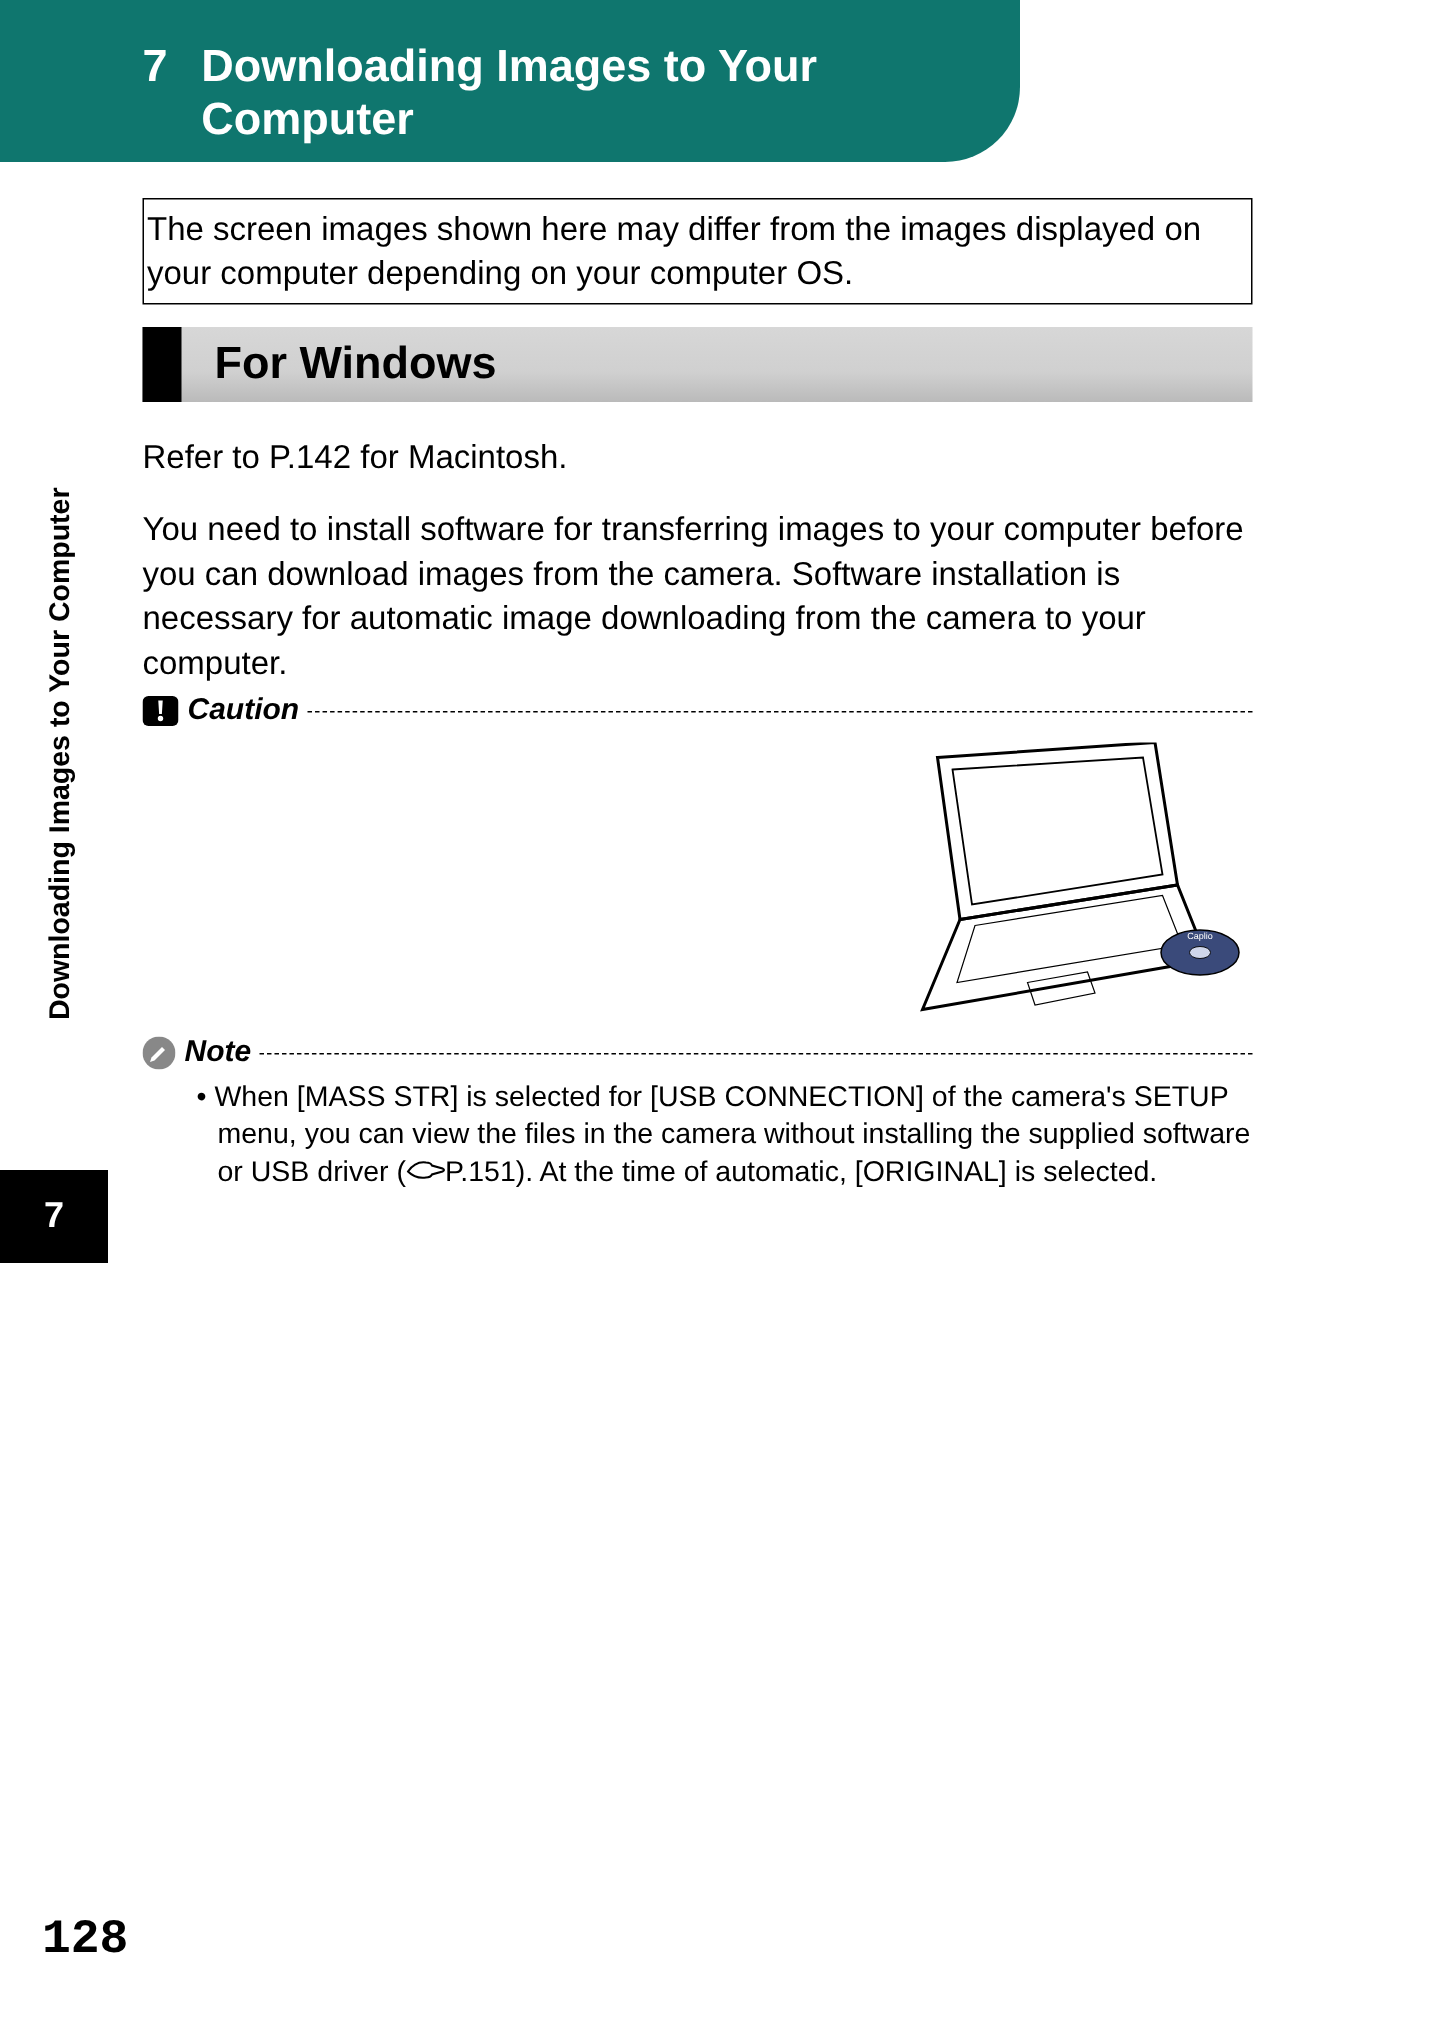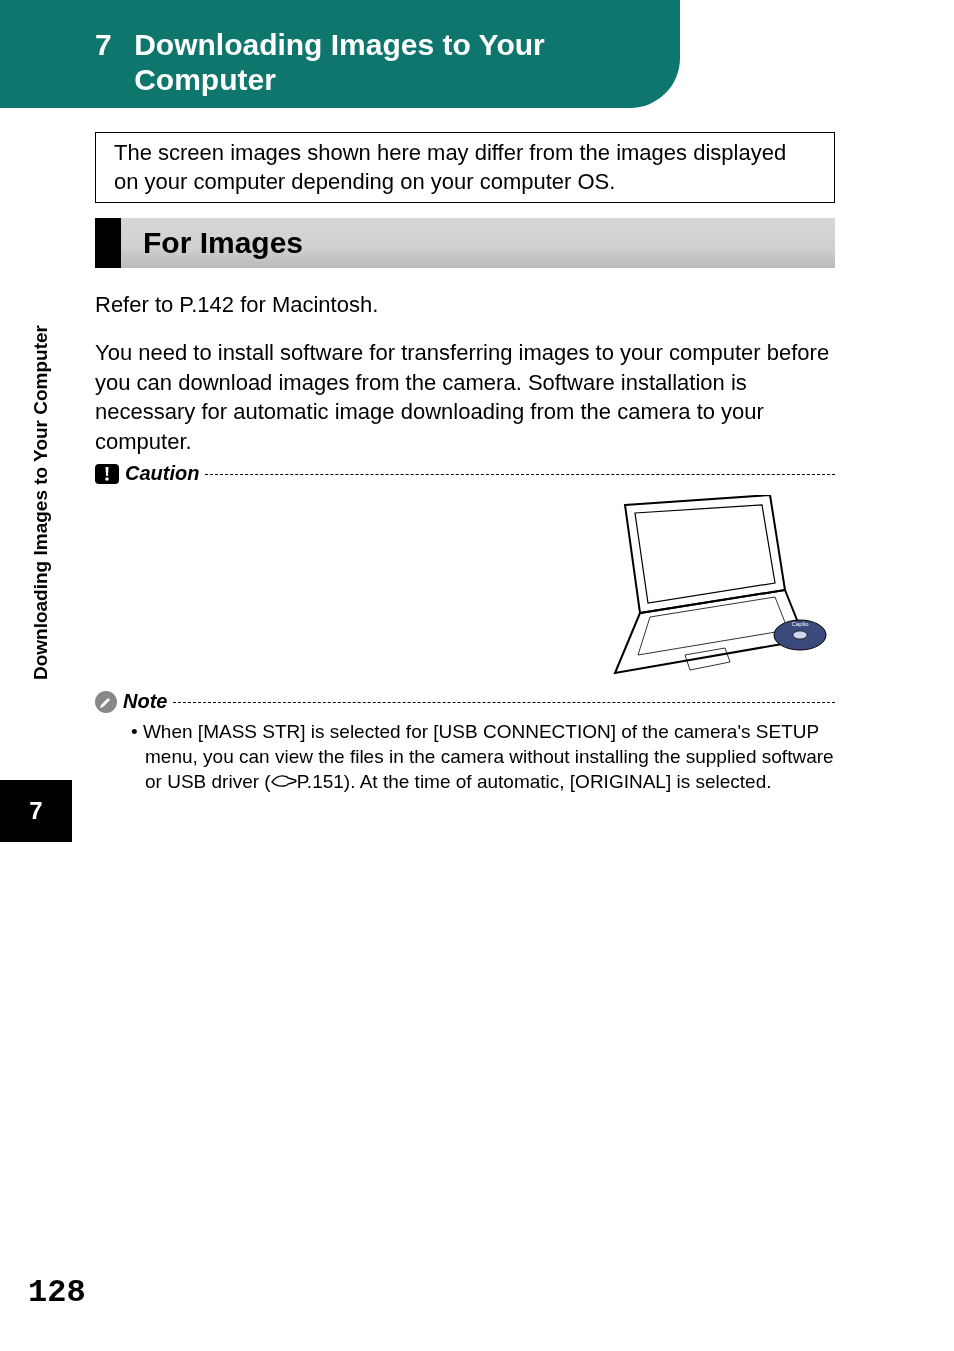--- a/index.html
+++ b/index.html
@@ -37,21 +37,21 @@
     line-height: 1.15;
     vertical-align: top;
     max-width: 500px;
   }
   .info-box {
     position: absolute;
     top: 132px;
     left: 95px;
     width: 740px;
     border: 1.5px solid #000;
-    padding: 6px 18px;
+    padding: 6px 2px;
     font-size: 22px;
     line-height: 1.3;
   }
   .section-heading {
     position: absolute;
     top: 218px;
     left: 95px;
     width: 740px;
     height: 50px;
     background: linear-gradient(#d7d7d7 0%, #d0d0d0 60%, #bababa 100%);
@@ -193,21 +193,21 @@
 <div class="header-band">
   <span class="chap-num">7</span>
   <span class="chap-title">Downloading Images to Your Computer</span>
 </div>
 
 <div class="info-box">
   <span>The screen images shown here may differ from the images displayed on your computer depending on your computer OS.</span>
 </div>
 
 <div class="section-heading">
-  <span>For Images</span>
+  <span>For Windows</span>
 </div>
 
 <div class="body-text refer">Refer to P.142 for Macintosh.</div>
 <div class="body-text intro">You need to install software for transferring images to your computer before you can download images from the camera. Software installation is necessary for automatic image downloading from the camera to your computer.</div>
 
 <div class="caution-block">
   <div class="label-row">
     <svg class="caution-icon" viewBox="0 0 24 20">
       <path d="M4 0 h16 a4 4 0 0 1 4 4 v12 a4 4 0 0 1 -4 4 h-16 a4 4 0 0 1 -4 -4 v-12 a4 4 0 0 1 4 -4 z" fill="#000"></path>
       <path d="M10.5 3 h3 l-0.6 9 h-1.8 z" fill="#fff"></path>

